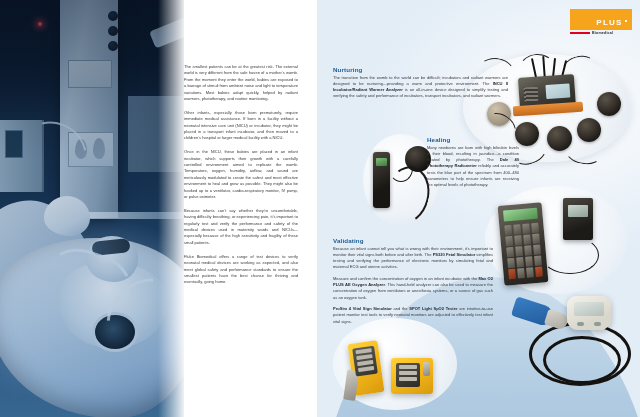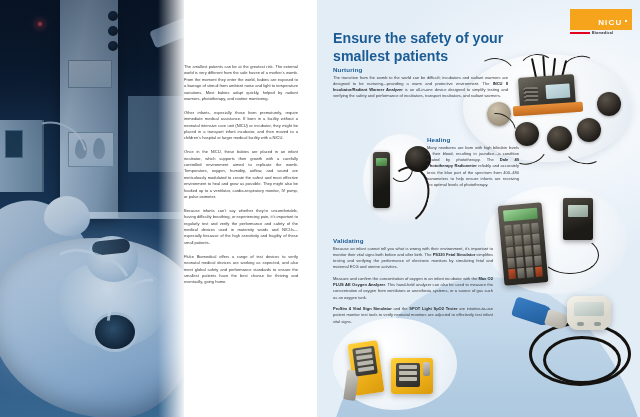--- a/index.html
+++ b/index.html
@@ -270,29 +270,28 @@
     </div>
   </div>
 
   <div class="col-right">
     <div class="rt-bg"></div>
     <div class="swoosh2"></div>
     <div class="swoosh"></div>
 
     <div class="logo">
       <div class="bar">
-        <span>NICU</span><i></i>
+        <span>PLUS</span><i></i>
       </div>
       <div class="sub">
         <div class="rule"></div>
         <span>Biomedical</span>
       </div>
     </div>
 
-    <h2 class="headline">Ensure the safety of your smallest patients</h2>
 
     <div class="prod" id="prod-incu">
       <div class="disc"></div>
       <div class="lead" style="left:20px;top:6px;width:36px;height:30px;transform:rotate(10deg);"></div>
       <div class="lead" style="left:62px;top:2px;width:34px;height:28px;transform:rotate(-6deg);"></div>
       <div class="lead" style="left:104px;top:4px;width:36px;height:30px;transform:rotate(-16deg);"></div>
       <div class="probe" style="left:76px;top:6px;height:20px;transform:rotate(-12deg);"></div>
       <div class="probe" style="left:86px;top:4px;height:22px;transform:rotate(-4deg);"></div>
       <div class="probe" style="left:96px;top:6px;height:20px;transform:rotate(6deg);"></div>
       <div class="probe" style="left:106px;top:8px;height:18px;transform:rotate(14deg);"></div>

